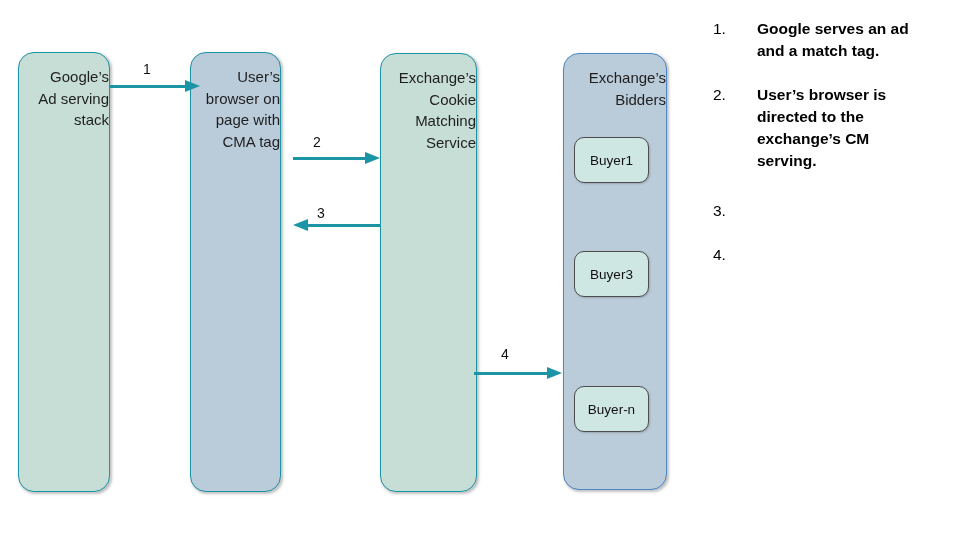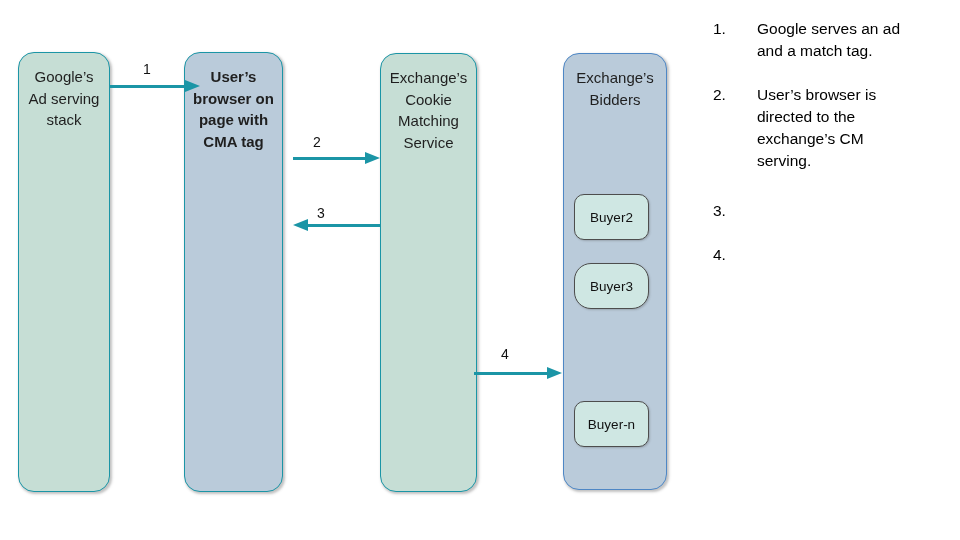--- a/index.html
+++ b/index.html
@@ -22,21 +22,21 @@
     border: 1.6px solid #1b95a6;
     border-radius: 16px;
     box-shadow: 1.5px 1.5px 2.5px rgba(80,80,80,0.35);
     box-sizing: border-box;
   }
   .node.green { background: #c6ded5; }
   .node.blue  { background: #bacbda; }
   .node.blue-border { border-color: #4e87c5; }
   .node-label {
     padding-top: 13px;
-    text-align: center;
+    text-align: right;
     font-size: 15px;
     line-height: 21.5px;
     color: #1f1f1f;
     white-space: pre-line;
   }
 
   
   .buyer {
     position: absolute;
     left: 10px;
@@ -83,53 +83,53 @@
   }
   .step {
     display: flex;
     margin-bottom: 22px;
     font-size: 15.5px;
     line-height: 22px;
     color: #000000;
   }
   .step:nth-child(2) { margin-bottom: 28px; }
   .step .num { flex: none; width: 44px; }
-  .step .txt { white-space: pre-line; }
+  .step .txt { white-space: pre-line; font-weight: bold; }
 </style>
 </head>
 <body>
 
 <div class="stage">
 
   <div class="node green" style="left:18px; top:52px; width:92px; height:440px;">
     <div class="node-label">Google’s
 Ad serving
 stack</div>
   </div>
 
-  <div class="node blue" style="left:184px; top:52px; width:99px; height:440px;font-weight:bold;">
+  <div class="node blue" style="left:190px; top:52px; width:91px; height:440px;">
     <div class="node-label">User’s
 browser on
 page with
 CMA tag</div>
   </div>
 
   <div class="node green" style="left:380px; top:53px; width:97px; height:439px;">
     <div class="node-label">Exchange’s
 Cookie
 Matching
 Service</div>
   </div>
 
   <div class="node blue blue-border" style="left:563px; top:53px; width:104px; height:437px;">
     <div class="node-label">Exchange’s
 Bidders</div>
-    <div class="buyer" style="top:140px;">Buyer2</div>
-    <div class="buyer" style="top:209px;border-radius:17px;">Buyer3</div>
-    <div class="buyer" style="top:332px;margin-top:15px;">Buyer-n</div>
+    <div class="buyer" style="top:83px;">Buyer1</div>
+    <div class="buyer" style="top:197px;">Buyer3</div>
+    <div class="buyer" style="top:332px;">Buyer-n</div>
   </div>
 
   <div class="arrow dir-right" style="left:110px; top:80px; width:90px;">
     <div class="line"></div>
     <div class="head"></div>
   </div>
   <span class="arrow-label" style="left:138px; top:62px;">1</span>
 
   <div class="arrow dir-right" style="left:293px; top:152px; width:87px;">
     <div class="line"></div>

